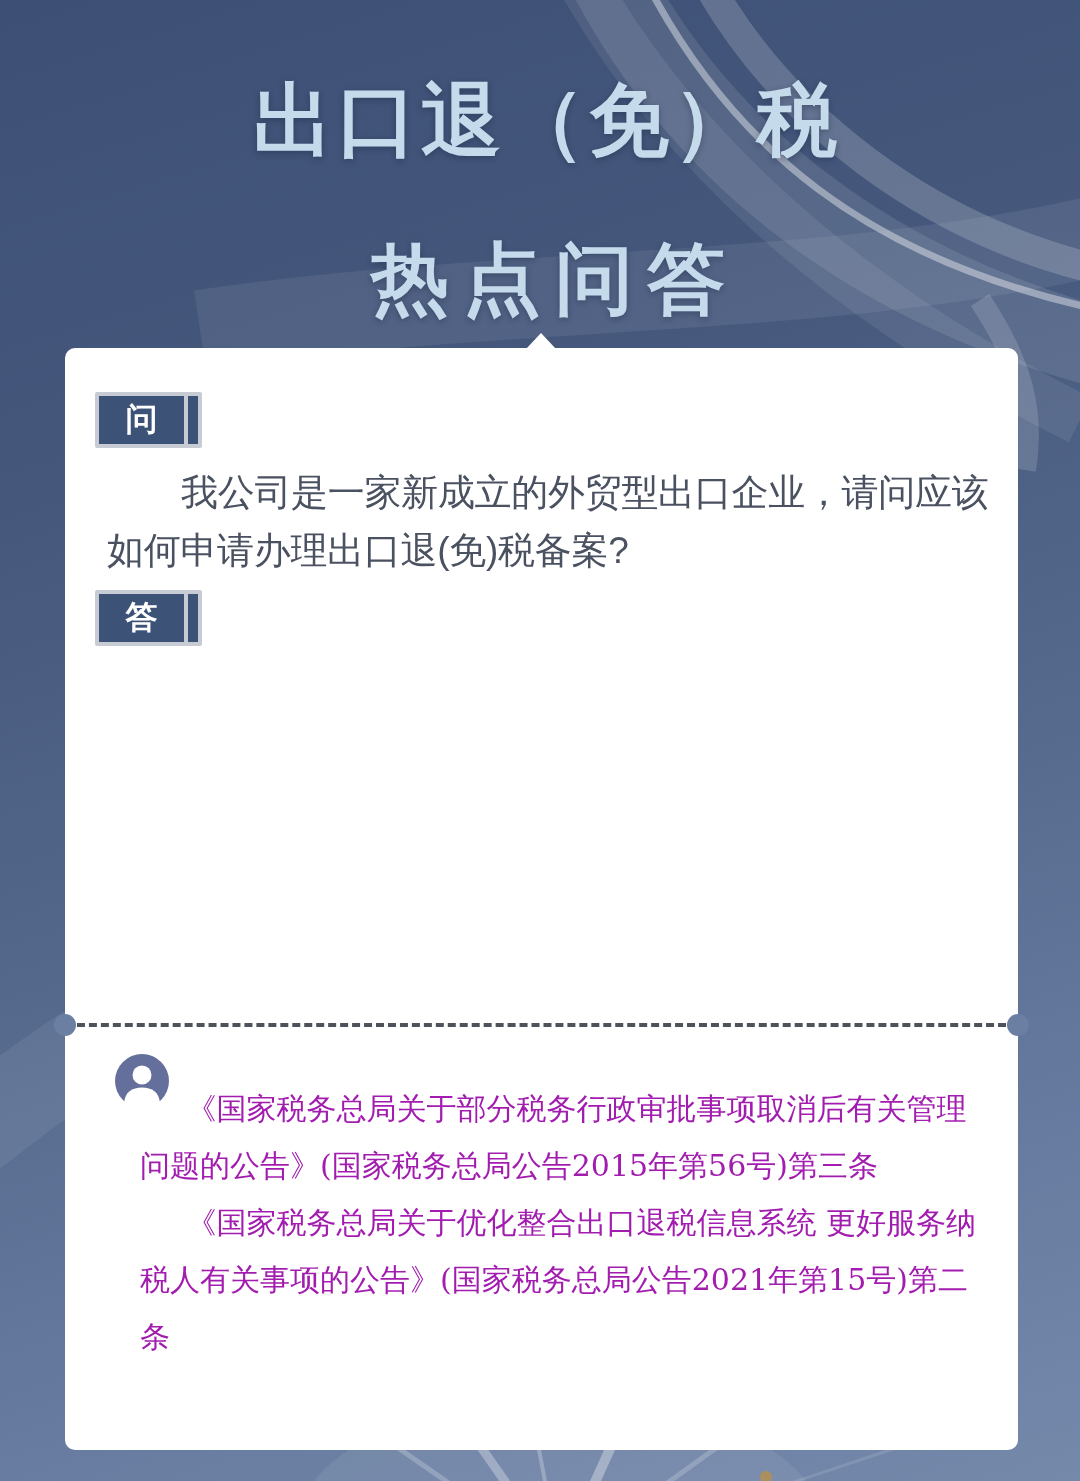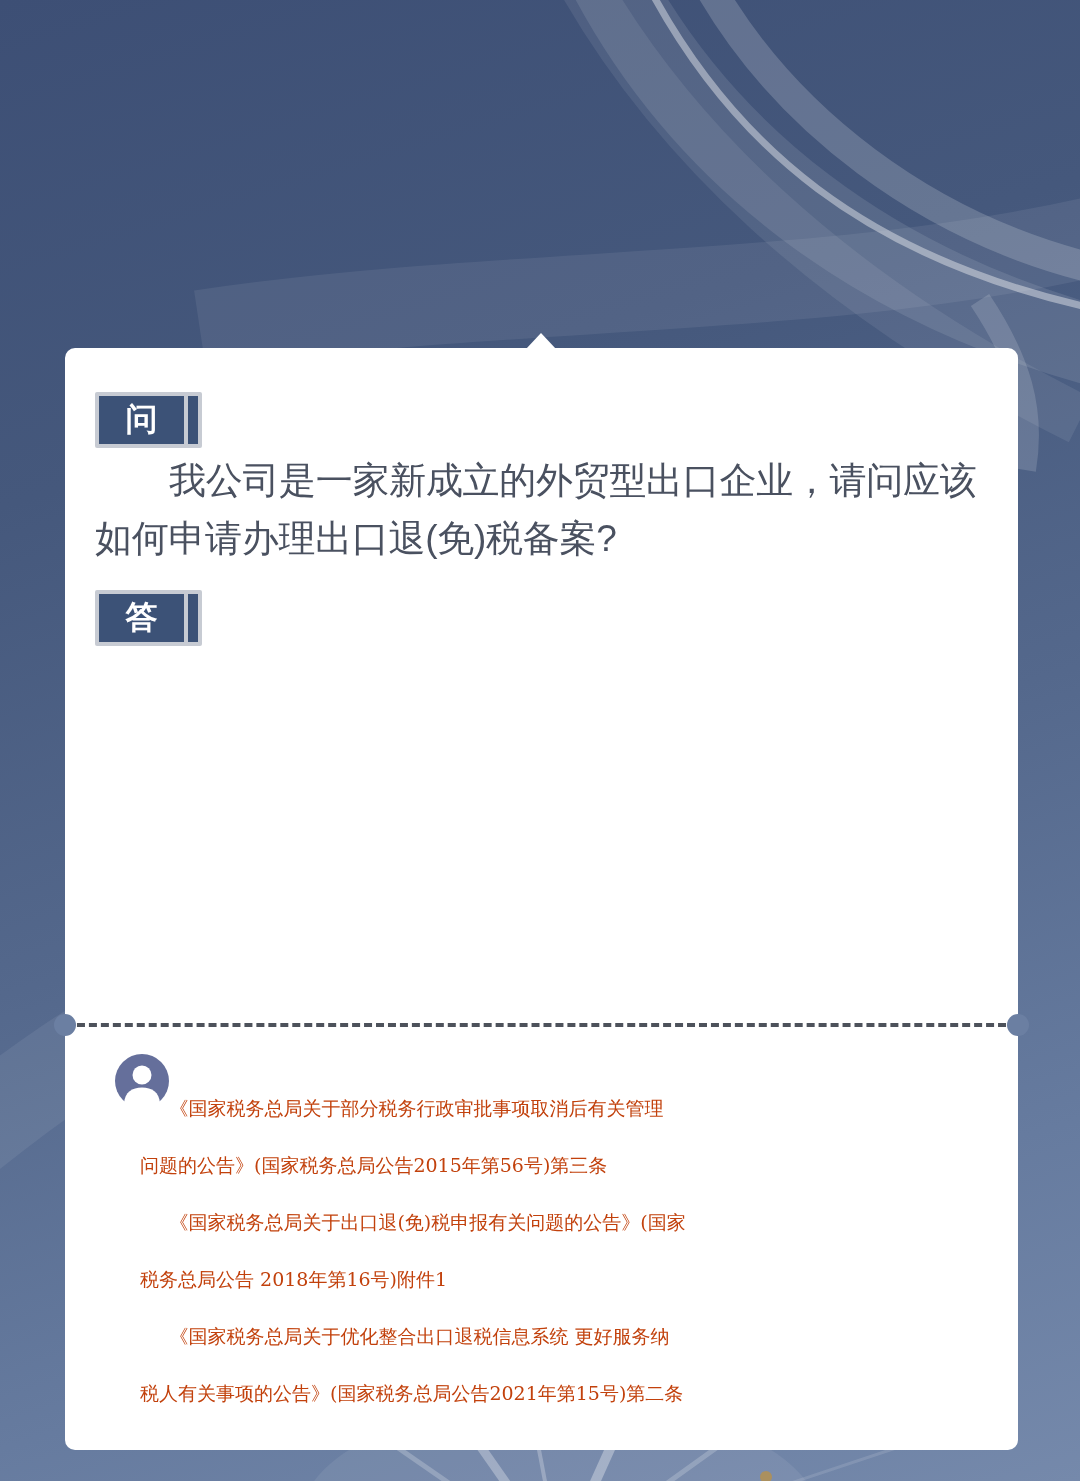--- a/index.html
+++ b/index.html
@@ -38,40 +38,40 @@
   .badge.q{top:44px;} .badge.a{top:242px;}
   .badge-main{
     width:85px;height:48px;background:#3c5277;color:#ffffff;
     display:flex;align-items:center;justify-content:center;
     font-size:32px;font-weight:700;
   }
   .badge-bar{width:10px;height:48px;background:#3c5277;}
 
   
   .qa-text{
-    position:absolute;left:30px;width:899px;margin:0;
+    position:absolute;left:30px;width:899px;margin:12px;
     font-size:37px;line-height:58px;letter-spacing:-0.3px;color:#4a5160;
     white-space:pre-line;text-indent:2em;
   }
   .qa-text.question{top:104px;}
   .qa-text.answer{top:336px;}
 
   
   .divider{position:absolute;left:0;top:675px;width:100%;height:0;border-top:4px dashed #4d525b;}
   .divider .dot{
     position:absolute;top:-13px;width:22px;height:22px;border-radius:50%;
     background:#6b7fa2;
   }
   .divider .dot.left{left:-11px;} .divider .dot.right{right:-11px;}
 
   
   .refs{position:absolute;left:75px;top:732px;width:843px;}
   .refs p{
     margin:0;font-family:"DejaVu Serif","Liberation Serif",serif;
-    font-size:19px;line-height:57px;color:#c2410c;
+    font-size:30px;line-height:57px;color:#a21caf;
     white-space:pre-line;text-indent:1.55em;
   }
   .avatar{position:absolute;left:-25px;top:-26px;width:54px;height:54px;display:block;}
 </style>
 </head>
 <body>
 
 <div class="stage">
 
   <svg class="deco-svg" viewBox="0 0 1080 1481">
@@ -88,20 +88,24 @@
     <ellipse cx="560" cy="1520" rx="260" ry="120" fill="#ffffff" fill-opacity="0.07"></ellipse>
     <line x1="560" y1="1560" x2="300" y2="1380" stroke="#ffffff" stroke-opacity="0.22" stroke-width="5"></line>
     <line x1="560" y1="1560" x2="420" y2="1360" stroke="#ffffff" stroke-opacity="0.30" stroke-width="9"></line>
     <line x1="560" y1="1560" x2="520" y2="1350" stroke="#ffffff" stroke-opacity="0.25" stroke-width="4"></line>
     <line x1="560" y1="1560" x2="650" y2="1360" stroke="#ffffff" stroke-opacity="0.33" stroke-width="10"></line>
     <line x1="560" y1="1560" x2="790" y2="1395" stroke="#ffffff" stroke-opacity="0.20" stroke-width="5"></line>
     <line x1="560" y1="1560" x2="920" y2="1440" stroke="#ffffff" stroke-opacity="0.12" stroke-width="3"></line>
     <circle cx="766" cy="1477" r="6" fill="#b09055" fill-opacity="0.9"></circle>
   </svg>
 
+  <header class="header">
+    <h1 class="title-line l1">出口退（免）税</h1>
+    <h1 class="title-line l2">热点问答</h1>
+  </header>
 
   <main class="card">
     <div class="notch"></div>
 
     <div class="badge q">
       <span class="badge-main">问</span>
       <span class="badge-bar"></span>
     </div>
 
     <p class="qa-text question">我公司是一家新成立的外贸型出口企业，请问应该
@@ -121,20 +125,18 @@
     <div class="refs">
       <span class="avatar">
         <svg viewBox="0 0 54 54" width="54" height="54">
           <circle cx="27" cy="27" r="27" fill="#656f9b"></circle>
           <circle cx="27" cy="21" r="9.5" fill="#ffffff"></circle>
           <path d="M9,49 C10,38 17,33.5 27,33.5 C37,33.5 44,38 45,49 A27,27 0 0 1 9,49 Z" fill="#ffffff"></path>
         </svg>
       </span>
       <p>《国家税务总局关于部分税务行政审批事项取消后有关管理
 问题的公告》(国家税务总局公告2015年第56号)第三条</p>
-      <p>《国家税务总局关于出口退(免)税申报有关问题的公告》(国家
-税务总局公告 2018年第16号)附件1</p>
       <p>《国家税务总局关于优化整合出口退税信息系统  更好服务纳
 税人有关事项的公告》(国家税务总局公告2021年第15号)第二条</p>
     </div>
   </main>
 
 </div>
 
 </body></html>

